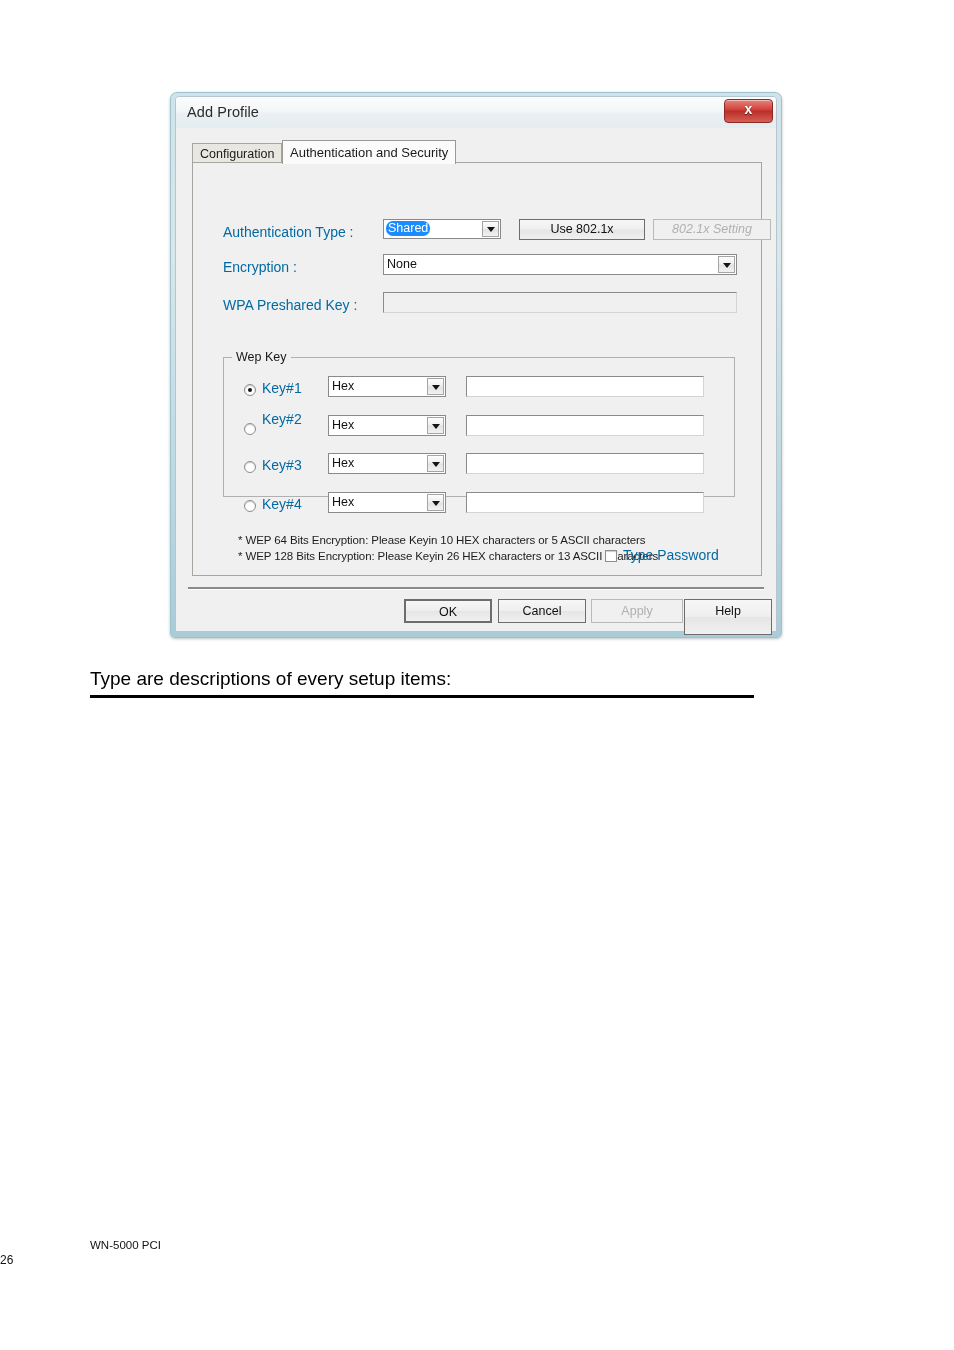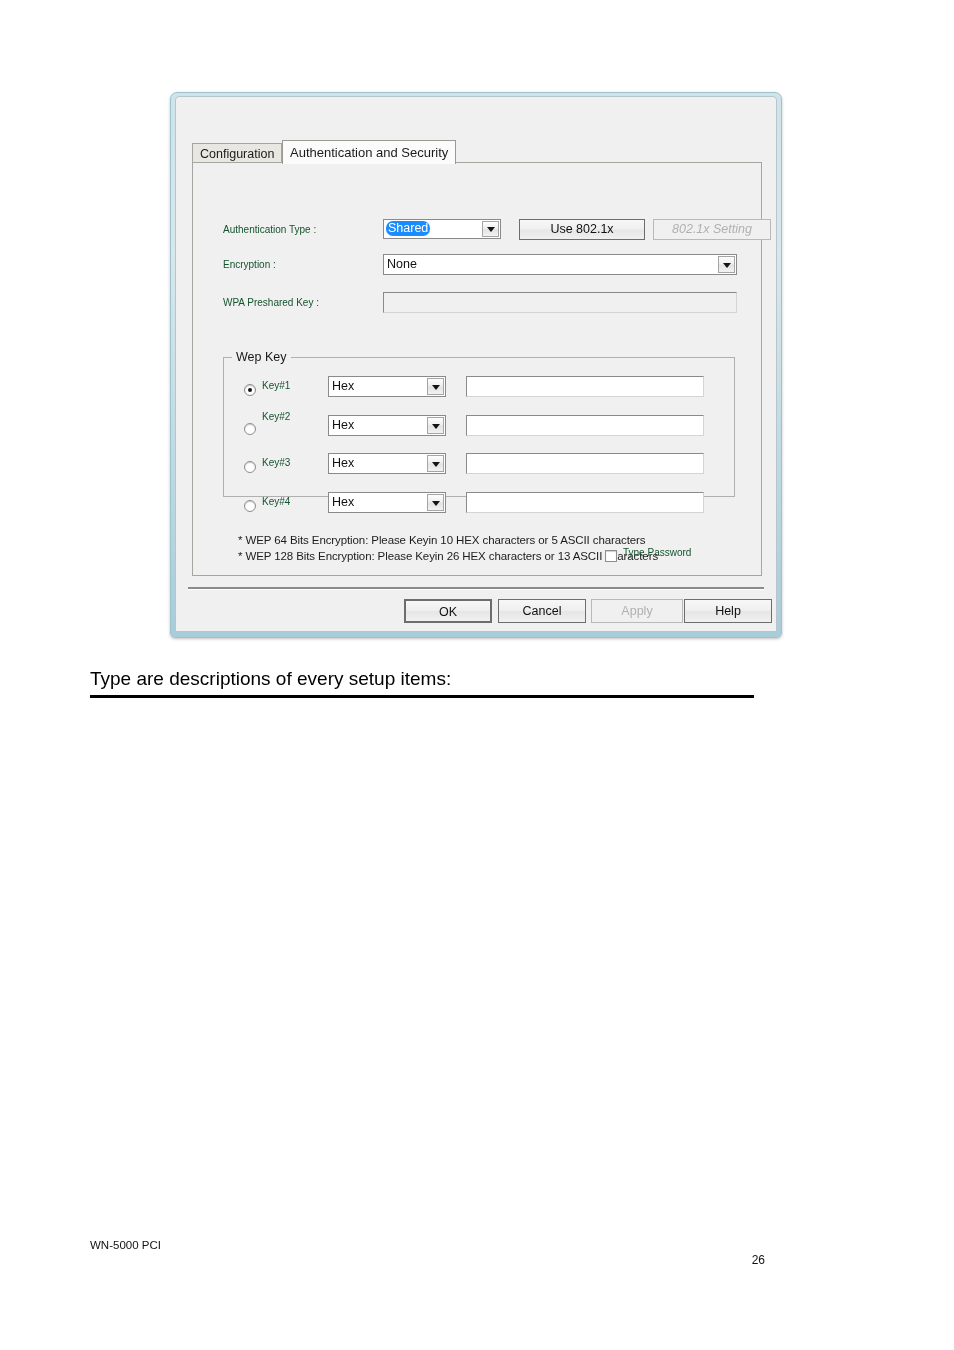--- a/index.html
+++ b/index.html
@@ -146,22 +146,22 @@
     width: 570px;
     height: 414px;
     background: #f0f0f0;
     border: 1px solid #a6a6a0;
     box-sizing: border-box;
   }
 
   
   .lbl {
     position: absolute;
-    font-size: 10px;
-    color: #14532d;
+    font-size: 14px;
+    color: #0369a1;
     white-space: nowrap;
   }
 
   
   .combo {
     position: absolute;
     background: #ffffff;
     border: 1px solid #8a8a8a;
     box-sizing: border-box;
     cursor: pointer;
@@ -338,32 +338,38 @@
     top: 1239px;
     font-size: 11.5px;
     color: #131313;
     white-space: nowrap;
   }
   .footer-page {
     position: absolute;
     left: 0;
     top: 1253px;
     width: 765px;
-    text-align: right;
+    text-align: left;
     font-size: 12px;
     color: #131313;
   }
 </style>
 </head>
 <body>
 
 <div class="dialog-wrap">
   <div class="dialog-outer"></div>
   <div class="dialog-inner">
 
+    <div class="titlebar">
+      <div class="title-text">Add Profile</div>
+      <div class="close-btn">
+        <div class="x">x</div>
+      </div>
+    </div>
 
     <div class="client">
 
       <div class="tabstrip">
         <div class="tab inactive">Configuration</div>
         <div class="tab active">Authentication and Security</div>
         <div class="tab-tail"></div>
       </div>
 
       <div class="tabpage">
@@ -437,21 +443,21 @@
 
       <div class="btn" style="left:228px; top:471px; width:88px; height:24px; line-height:22px; border-width:2px;">
         <span>OK</span>
       </div>
       <div class="btn" style="left:322px; top:471px; width:88px; height:24px; line-height:22px;">
         <span>Cancel</span>
       </div>
       <div class="btn flat" style="left:415px; top:471px; width:92px; height:24px; line-height:22px;">
         <span>Apply</span>
       </div>
-      <div class="btn" style="left:508px; top:471px; width:88px; height:24px; line-height:22px;">
+      <div class="btn" style="left:508px; top:471px; width:88px; height:36px; line-height:22px;">
         <span>Help</span>
       </div>
 
     </div>
   </div>
 </div>
 
 <div class="caption">Type are descriptions of every setup items:</div>
 <div class="caption-rule"></div>
 

